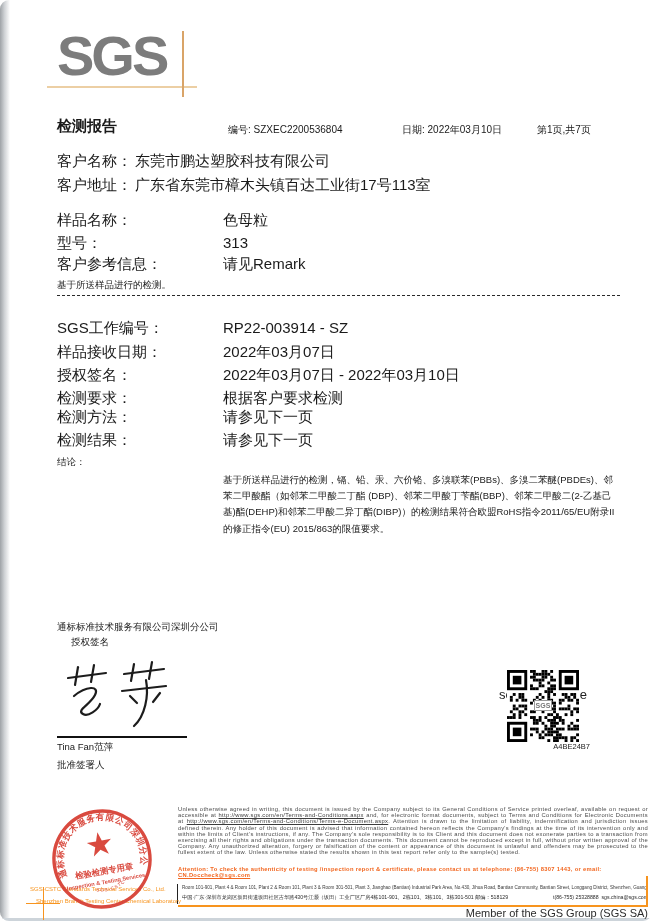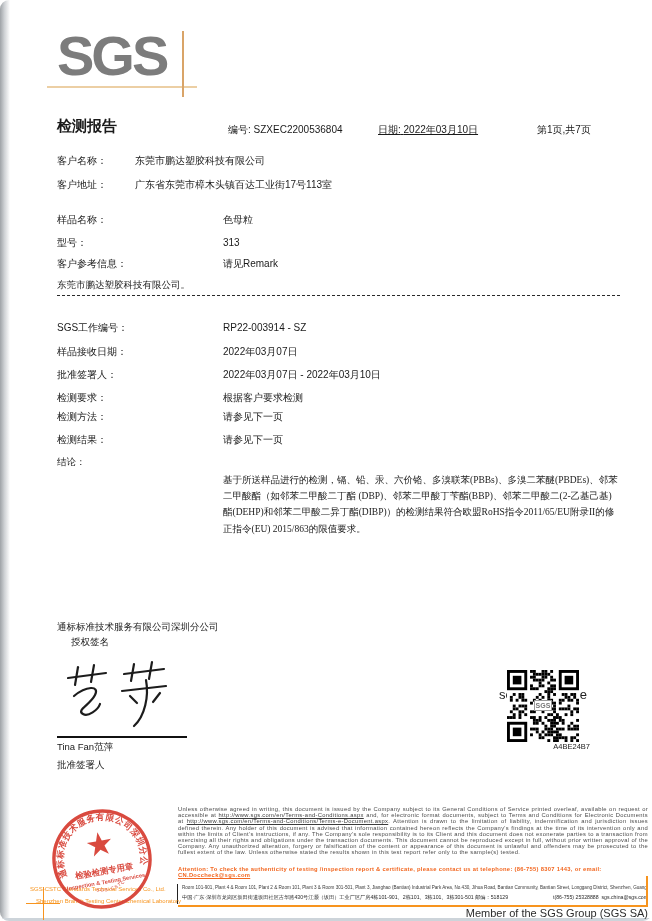--- a/index.html
+++ b/index.html
@@ -14,30 +14,30 @@
 
   
   .sgs-logo { position:absolute; left:57px; top:26px; font-size:56px; font-weight:bold;
     letter-spacing:-3px; color:#7c7c7c; line-height:60px; }
   .logo-hline { position:absolute; left:47px; top:86px; width:150px; height:2px; background:#eccfa4; }
   .logo-vline { position:absolute; left:182px; top:31px; width:2px; height:66px; background:#d9a468; }
 
   
   .title { position:absolute; left:57px; top:117px; font-size:15px; font-weight:bold; }
   .hfield { position:absolute; top:123px; font-size:10px; white-space:nowrap; }
-  .hf-number { left:228px; } .hf-date { left:378px;text-decoration:underline; } .hf-page { left:537px; }
-
-  
-  .row { position:absolute; left:57px; display:flex; font-size:10px; line-height:12px; white-space:nowrap; }
+  .hf-number { left:228px; } .hf-date { left:402px; } .hf-page { left:537px; }
+
+  
+  .row { position:absolute; left:57px; display:flex; font-size:15px; line-height:12px; white-space:nowrap; }
   .row .lbl { flex:0 0 auto; }
   .lblw-a { width:78px; } .lblw-b { width:166px; }
   .note { position:absolute; left:57px; font-size:9.5px; }
   .dashed { position:absolute; left:57px; top:295px; width:563px; height:0; border-top:1.6px dashed #2a2a2a; }
 
-  .concl-row { position:absolute; left:57px; top:456px; display:flex; font-size:9.5px;font-family:Liberation Serif, serif; }
+  .concl-row { position:absolute; left:57px; top:456px; display:flex; font-size:9.5px; }
   .concl-row .lbl { width:166px; flex:0 0 auto; }
   .concl-text { width:398px; line-height:16.2px;margin-top:16px; }
 
   
   .sig-company { position:absolute; left:57px; top:621px; font-size:9.5px; }
   .sig-auth { position:absolute; left:71px; top:636px; font-size:9.5px; }
   .sig-draw { position:absolute; left:62px; top:658px; }
   .sig-line { position:absolute; left:57px; top:736px; width:130px; height:1.5px; background:#111; }
   .sig-name { position:absolute; left:57px; top:741px; font-size:9.5px;text-align:center; }
   .sig-role { position:absolute; left:57px; top:759px; font-size:9.5px; }
@@ -104,34 +104,34 @@
     <span>色母粒</span>
   </div>
   <div class="row" style="top:237px">
     <span class="lbl lblw-b">型号：</span>
     <span>313</span>
   </div>
   <div class="row" style="top:258px">
     <span class="lbl lblw-b">客户参考信息：</span>
     <span>请见Remark</span>
   </div>
-  <div class="note" style="top:279px">东莞市鹏达塑胶科技有限公司。</div>
+  <div class="note" style="top:279px">基于所送样品进行的检测。</div>
 
   <div class="dashed"></div>
 
   <div class="row" style="top:322px">
     <span class="lbl lblw-b">SGS工作编号：</span>
     <span>RP22-003914 - SZ</span>
   </div>
   <div class="row" style="top:346px">
     <span class="lbl lblw-b">样品接收日期：</span>
     <span>2022年03月07日</span>
   </div>
   <div class="row" style="top:369px">
-    <span class="lbl lblw-b">批准签署人：</span>
+    <span class="lbl lblw-b">授权签名：</span>
     <span>2022年03月07日 - 2022年03月10日</span>
   </div>
   <div class="row" style="top:392px">
     <span class="lbl lblw-b">检测要求：</span>
     <span>根据客户要求检测</span>
   </div>
   <div class="row" style="top:411px">
     <span class="lbl lblw-b">检测方法：</span>
     <span>请参见下一页</span>
   </div>

